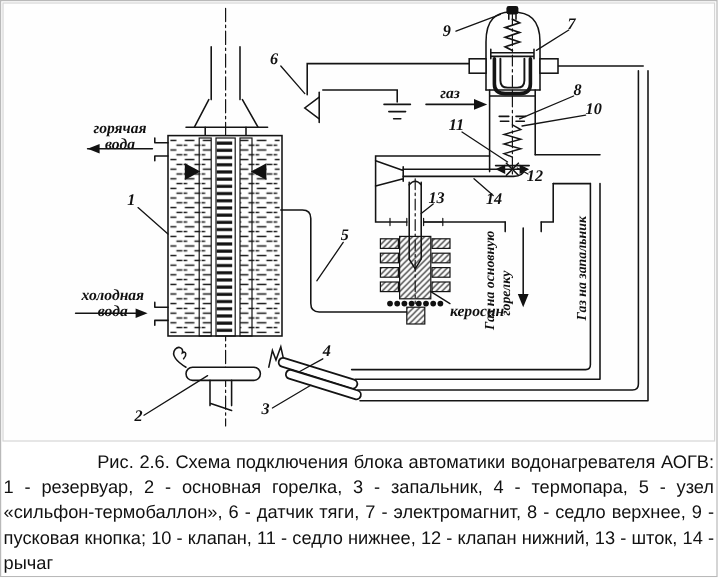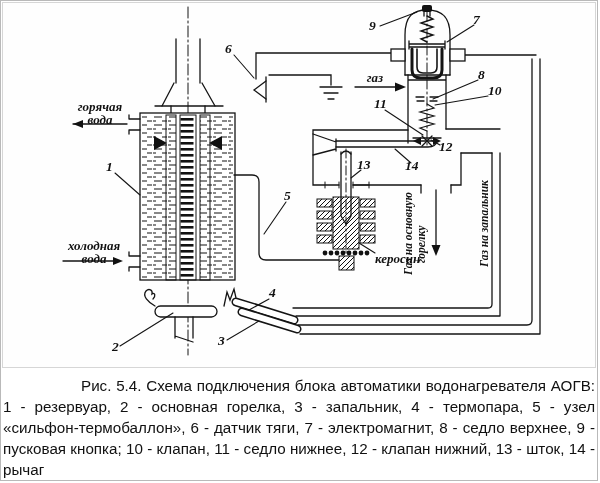--- a/index.html
+++ b/index.html
@@ -246,18 +246,18 @@
         <text class="num" x="371" y="105">11</text>
         <text class="num" x="436" y="148">12</text>
         <text class="num" x="354" y="166">13</text>
         <text class="num" x="402" y="167">14</text>
       </g>
     </svg>
   </div>
 
   <div class="caption">
     <p>
-      <span>Рис. 5.4. Схема подключения блока автоматики водонагревателя АОГВ:</span>
+      <span>Рис. 2.6. Схема подключения блока автоматики водонагревателя АОГВ:</span>
       <span>1 - резервуар, 2 - основная горелка, 3 - запальник, 4 - термопара, 5 - узел «сильфон-термобаллон», 6 - датчик тяги, 7 - электромагнит, 8 - седло верхнее, 9 - пусковая кнопка; 10 - клапан, 11 - седло нижнее, 12 - клапан нижний, 13 - шток, 14 - рычаг</span>
     </p>
   </div>
 
 </div>
 
 </body></html>

